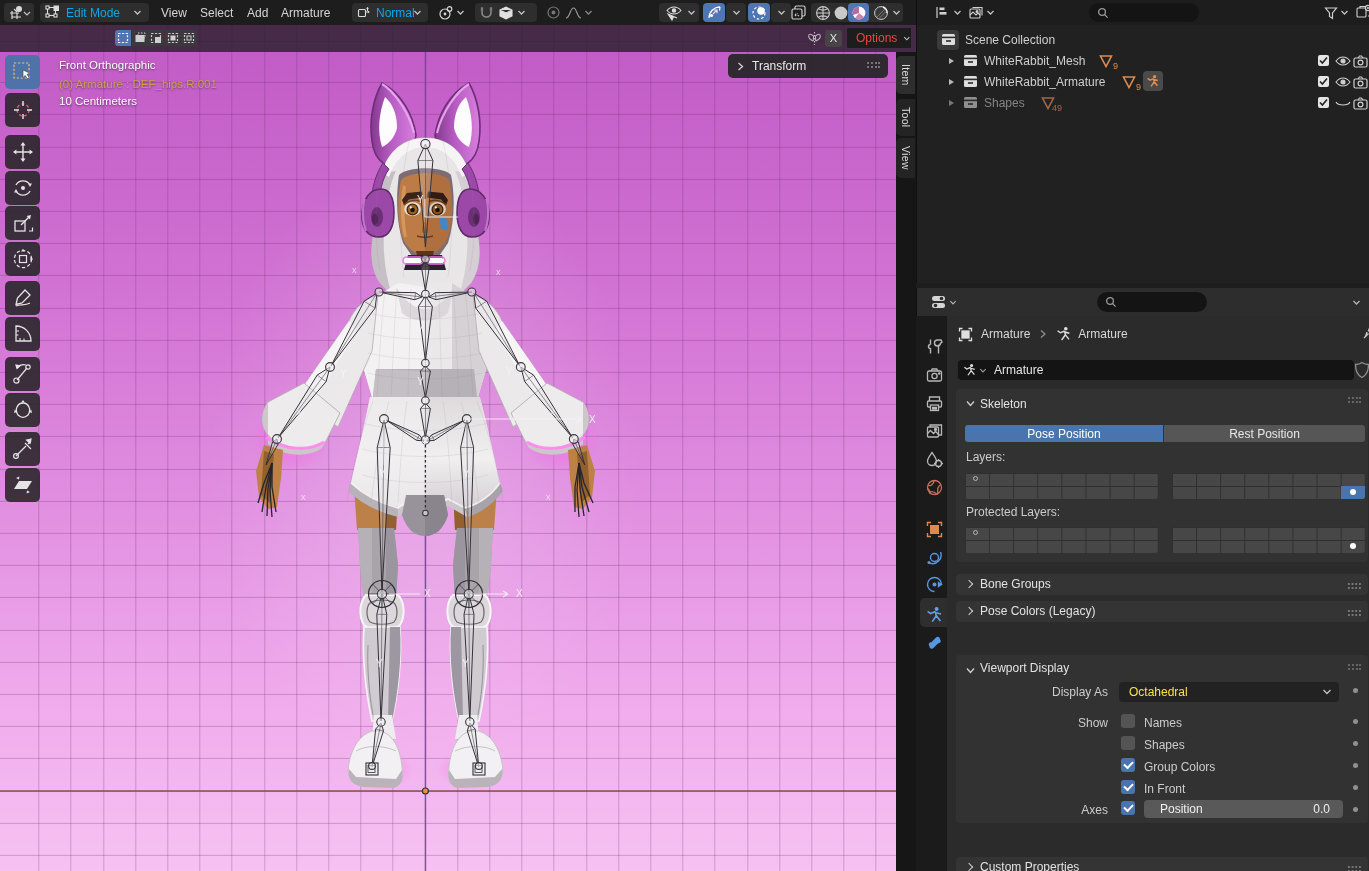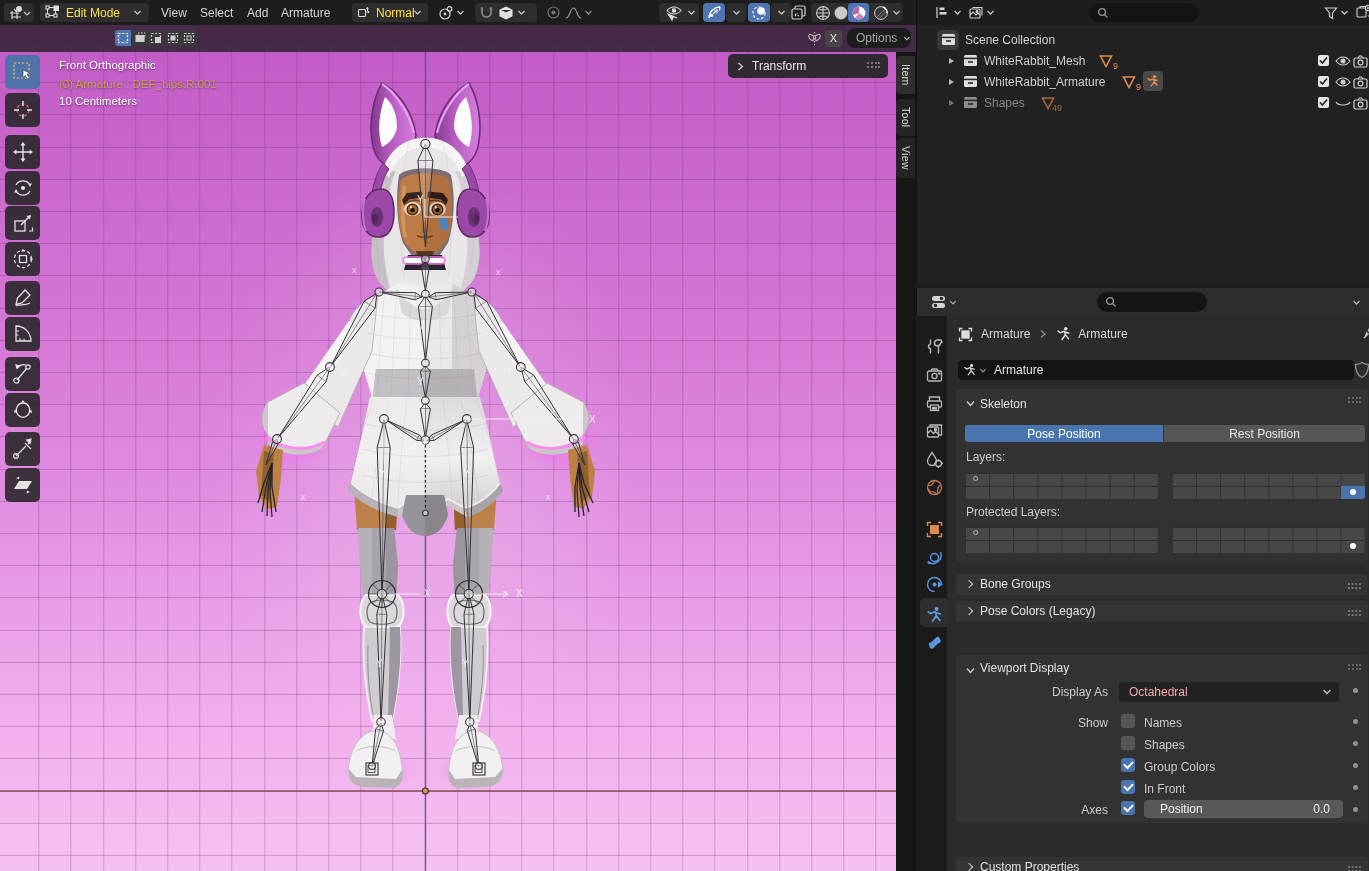--- a/index.html
+++ b/index.html
@@ -5,21 +5,21 @@
   * { margin:0; padding:0; box-sizing:border-box; }
   html,body { width:1369px; height:871px; overflow:hidden; background:#1d1d1d;
     font-family:"Liberation Sans", sans-serif; }
   .abs { position:absolute; }
   #stage { position:relative; width:1369px; height:871px; }
 
   
   #topbar { left:0; top:0; width:916px; height:25px; background:#1d1d1d; }
   #outhead { left:916px; top:0; width:453px; height:25px; background:#1d1d1d; border-left:1px solid #101010;}
   .tbbtn { position:absolute; top:3px; height:19px; background:#2e2e2e; border-radius:4px;
-    color:#fde047; font-size:12px; display:flex; align-items:center; }
+    color:#0ea5e9; font-size:12px; display:flex; align-items:center; }
   .menu { position:absolute; top:0; height:25px; color:#d5d5d5; font-size:12px;
     display:flex; align-items:center; }
 
   
   #viewport { left:0; top:25px; width:916px; height:846px; overflow:hidden;
     background:
       radial-gradient(ellipse 300px 430px at 425px 440px, rgba(255,255,255,0.22), rgba(255,255,255,0) 72%),
       linear-gradient(180deg, #c05ac5 0%, #cb69ce 20%, #d77bd8 40%, #e495e3 62%, #f0abec 80%, #f6c2f2 100%);
   }
   #grid { left:0; top:0; width:896px; height:846px;
@@ -405,21 +405,21 @@
       <div style="position:absolute; left:805px; top:4px; width:18px; height:18px; display:flex;align-items:center;justify-content:center;">
         <svg width="17" height="17" viewBox="0 0 17 17">
             <g stroke="#b9b2bb" fill="none" stroke-width="1.1">
               <path d="M8.5 2 v13" stroke-dasharray="1.5 1.5"></path>
               <path d="M7.5 6 C2 1 0.5 8 7 11 C 7.5 11.2 7.5 6 7.5 6 Z"></path>
               <path d="M9.5 6 C15 1 16.5 8 10 11 C 9.5 11.2 9.5 6 9.5 6 Z"></path>
             </g>
           </svg>
       </div>
       <div style="position:absolute; left:825px; top:4.5px; width:17px; height:17px; background:#474347; border-radius:3px; color:#e8e8e8; font-size:11px; display:flex;align-items:center;justify-content:center;">X</div>
-      <div style="position:absolute; left:847px; top:3px; width:64px; height:20px; background:#1e1d1e; border-radius:8px; color:#a3a3a3; font-size:12px; display:flex;align-items:center; padding-left:9px;">Options
+      <div style="position:absolute; left:847px; top:3px; width:64px; height:20px; background:#1e1d1e; border-radius:1px; color:#ef4444; font-size:12px; display:flex;align-items:center; padding-left:9px;">Options
         <svg width="9" height="7" viewBox="0 0 9 7" style="margin-left:6px;">
             <path d="M1.5 2 l3 3 l3 -3" stroke="#c2c2c2" stroke-width="1.3" fill="none"></path>
           </svg>
       </div>
     </div>
     <div class="vptext" style="left:59px; top:34px;">Front Orthographic</div>
     <div class="vptext" style="left:59px; top:53px; color:#c8a14e; text-shadow:0 1px 2px rgba(0,0,0,0.4);">(0) Armature : DEF_hips.R.001</div>
     <div class="vptext" style="left:59px; top:70px;">10 Centimeters</div>
     <div id="transform" style="position:absolute; left:728px; top:29px; width:160px; height:24px; background:rgba(40,38,41,0.95); border-radius:5px; color:#e8e8e8; font-size:12px; display:flex; align-items:center;">
       <svg width="9" height="9" viewBox="0 0 9 9" style="margin-left:8px;">
@@ -968,21 +968,21 @@
             <circle cx="6" cy="2" r="1"></circle>
             <circle cx="10" cy="2" r="1"></circle>
             <circle cx="13" cy="2" r="1"></circle>
             <circle cx="2" cy="6" r="1"></circle>
             <circle cx="6" cy="6" r="1"></circle>
             <circle cx="10" cy="6" r="1"></circle>
             <circle cx="13" cy="6" r="1"></circle>
           </g>
         </svg>
       <span class="label" style="position:absolute; right:260px; top:30px;">Display As</span>
-      <div style="position:absolute; left:163px; top:27px; width:220px; height:20px; background:#222222; border-radius:4px; color:#fca5a5; font-size:12px; display:flex; align-items:center;">
+      <div style="position:absolute; left:163px; top:27px; width:220px; height:20px; background:#222222; border-radius:4px; color:#fde047; font-size:12px; display:flex; align-items:center;">
         <span style="margin-left:10px;">Octahedral</span>
         <svg width="10" height="8" viewBox="0 0 10 8" style="position:absolute; right:7px;">
             <path d="M1.5 2 l3.5 3.5 l3.5 -3.5" stroke="#c2c2c2" stroke-width="1.4" fill="none"></path>
           </svg>
       </div>
       <span class="label" style="position:absolute; right:260px; top:61px;">Show</span>
       <div class="cb" style="left:165px; top:59px;"></div>
         <span class="label" style="position:absolute; left:188px; top:61px;">Names</span>
       <div class="cb" style="left:165px; top:81px;"></div>
         <span class="label" style="position:absolute; left:188px; top:83px;">Shapes</span>

